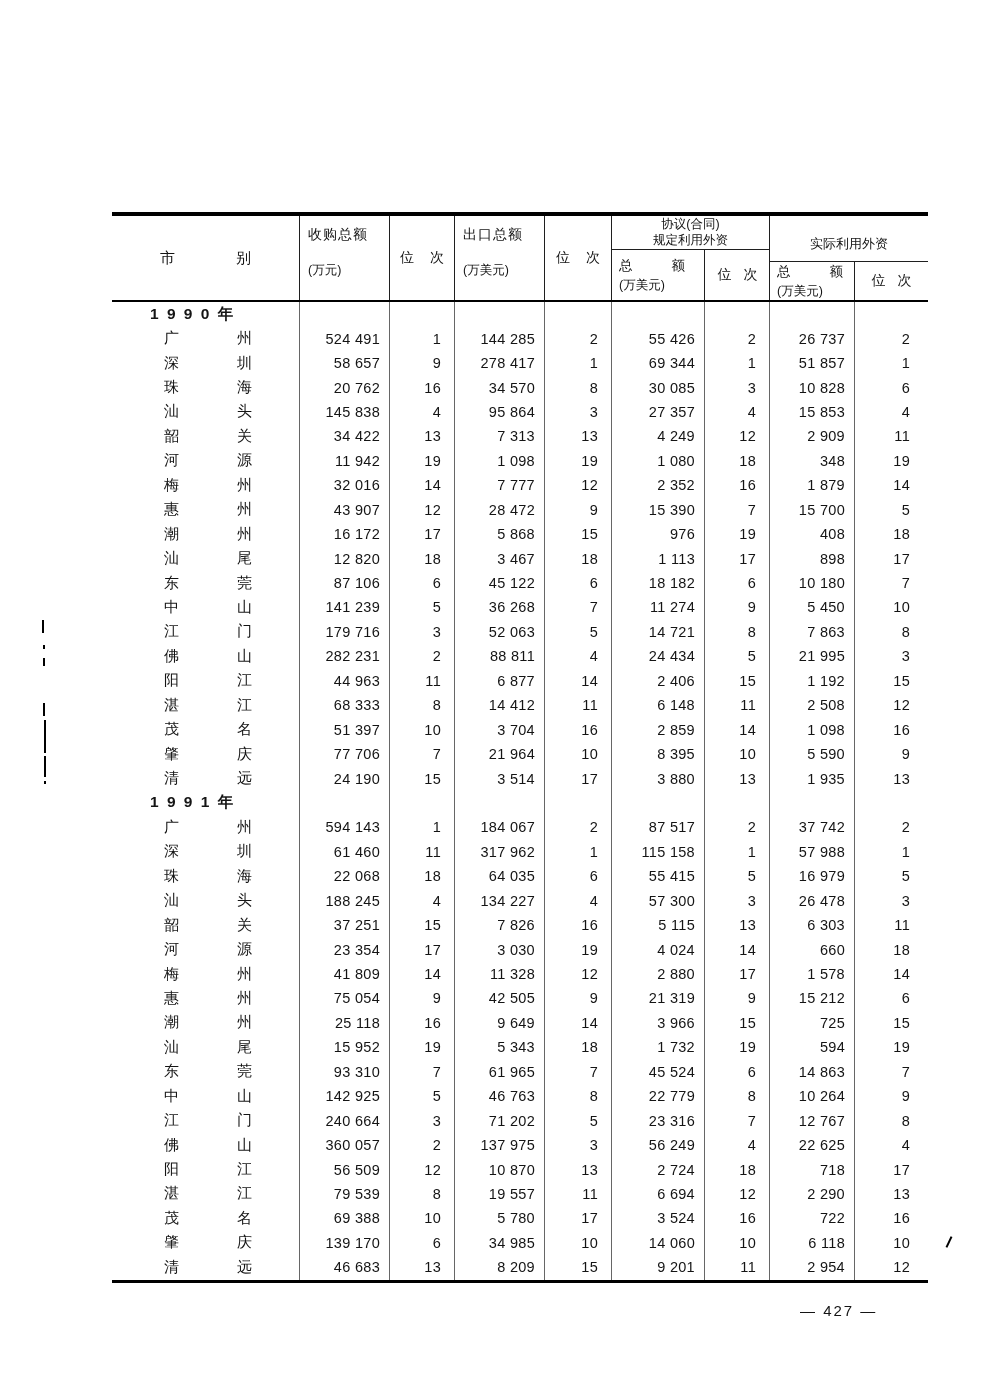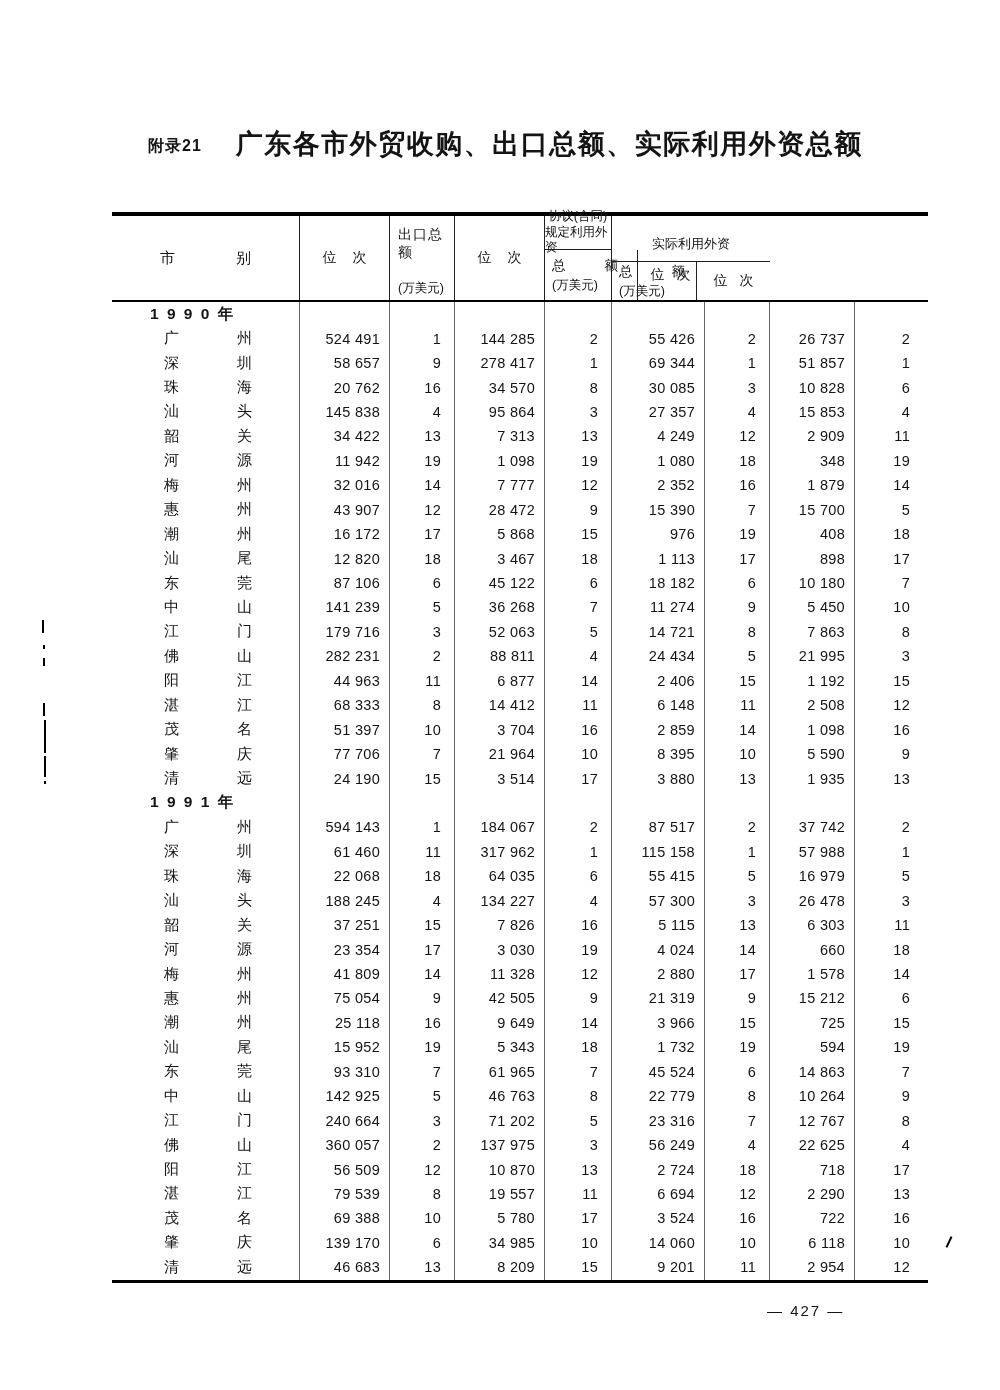--- a/index.html
+++ b/index.html
@@ -44,48 +44,48 @@
           border-right:1px solid rgba(0,0,0,0.6); font-size:14.5px; }
   .row .cell:last-child { border-right:none; }
   .cell.city { justify-content:space-between; padding:0 47px 0 52px; font-size:15px; }
   .cell.num  { justify-content:flex-end; padding-right:9px; letter-spacing:0.3px; }
   .cell.rank { justify-content:flex-end; padding-right:13px; letter-spacing:0.3px; }
   .cell.c8   { padding-right:18px; }
   .cell.year-cell { justify-content:flex-start; padding-left:38px; font-weight:700;
                     font-size:15.5px; letter-spacing:2px; white-space:nowrap; overflow:visible; }
 
   
-  .page-number { position:absolute; left:767px; top:1302px; font-size:15px; letter-spacing:2px; }
+  .page-number { position:absolute; left:800px; top:1302px; font-size:15px; letter-spacing:2px; }
 
   
   .artifact { position:absolute; background:#000; }
   .a1 { left:42px; top:620px; width:2px; height:13px; }
   .a2 { left:43px; top:645px; width:2px; height:4px; }
   .a3 { left:43px; top:658px; width:2px; height:8px; }
   .a4 { left:43px; top:703px; width:2px; height:13px; }
   .a5 { left:44px; top:720px; width:2px; height:33px; }
   .a6 { left:44px; top:756px; width:2px; height:21px; }
   .a7 { left:44px; top:781px; width:2px; height:3px; }
   .a8 { left:948px; top:1236px; width:2px; height:12px; transform:rotate(25deg); }
 </style>
 </head>
 <body>
 
 <div class="page">
 
-  <div class="heading">
-    <span class="appendix">附录21</span>
-    <h1 class="title">广东各市外贸收购、出口总额、实际利用外资总额</h1>
-  </div>
 
   <div class="table">
     <div class="thead">
       <div class="th th-city">
         <span>市</span>
         <span>别</span>
+      </div>
+      <div class="th th-amt">
+        <div class="amt-title">收购总额</div>
+        <div class="amt-unit">(万元)</div>
       </div>
       <div class="th th-rank">
         <span>位</span>
         <span>次</span>
       </div>
       <div class="th th-amt">
         <div class="amt-title">出口总额</div>
         <div class="amt-unit">(万美元)</div>
       </div>
       <div class="th th-rank">

